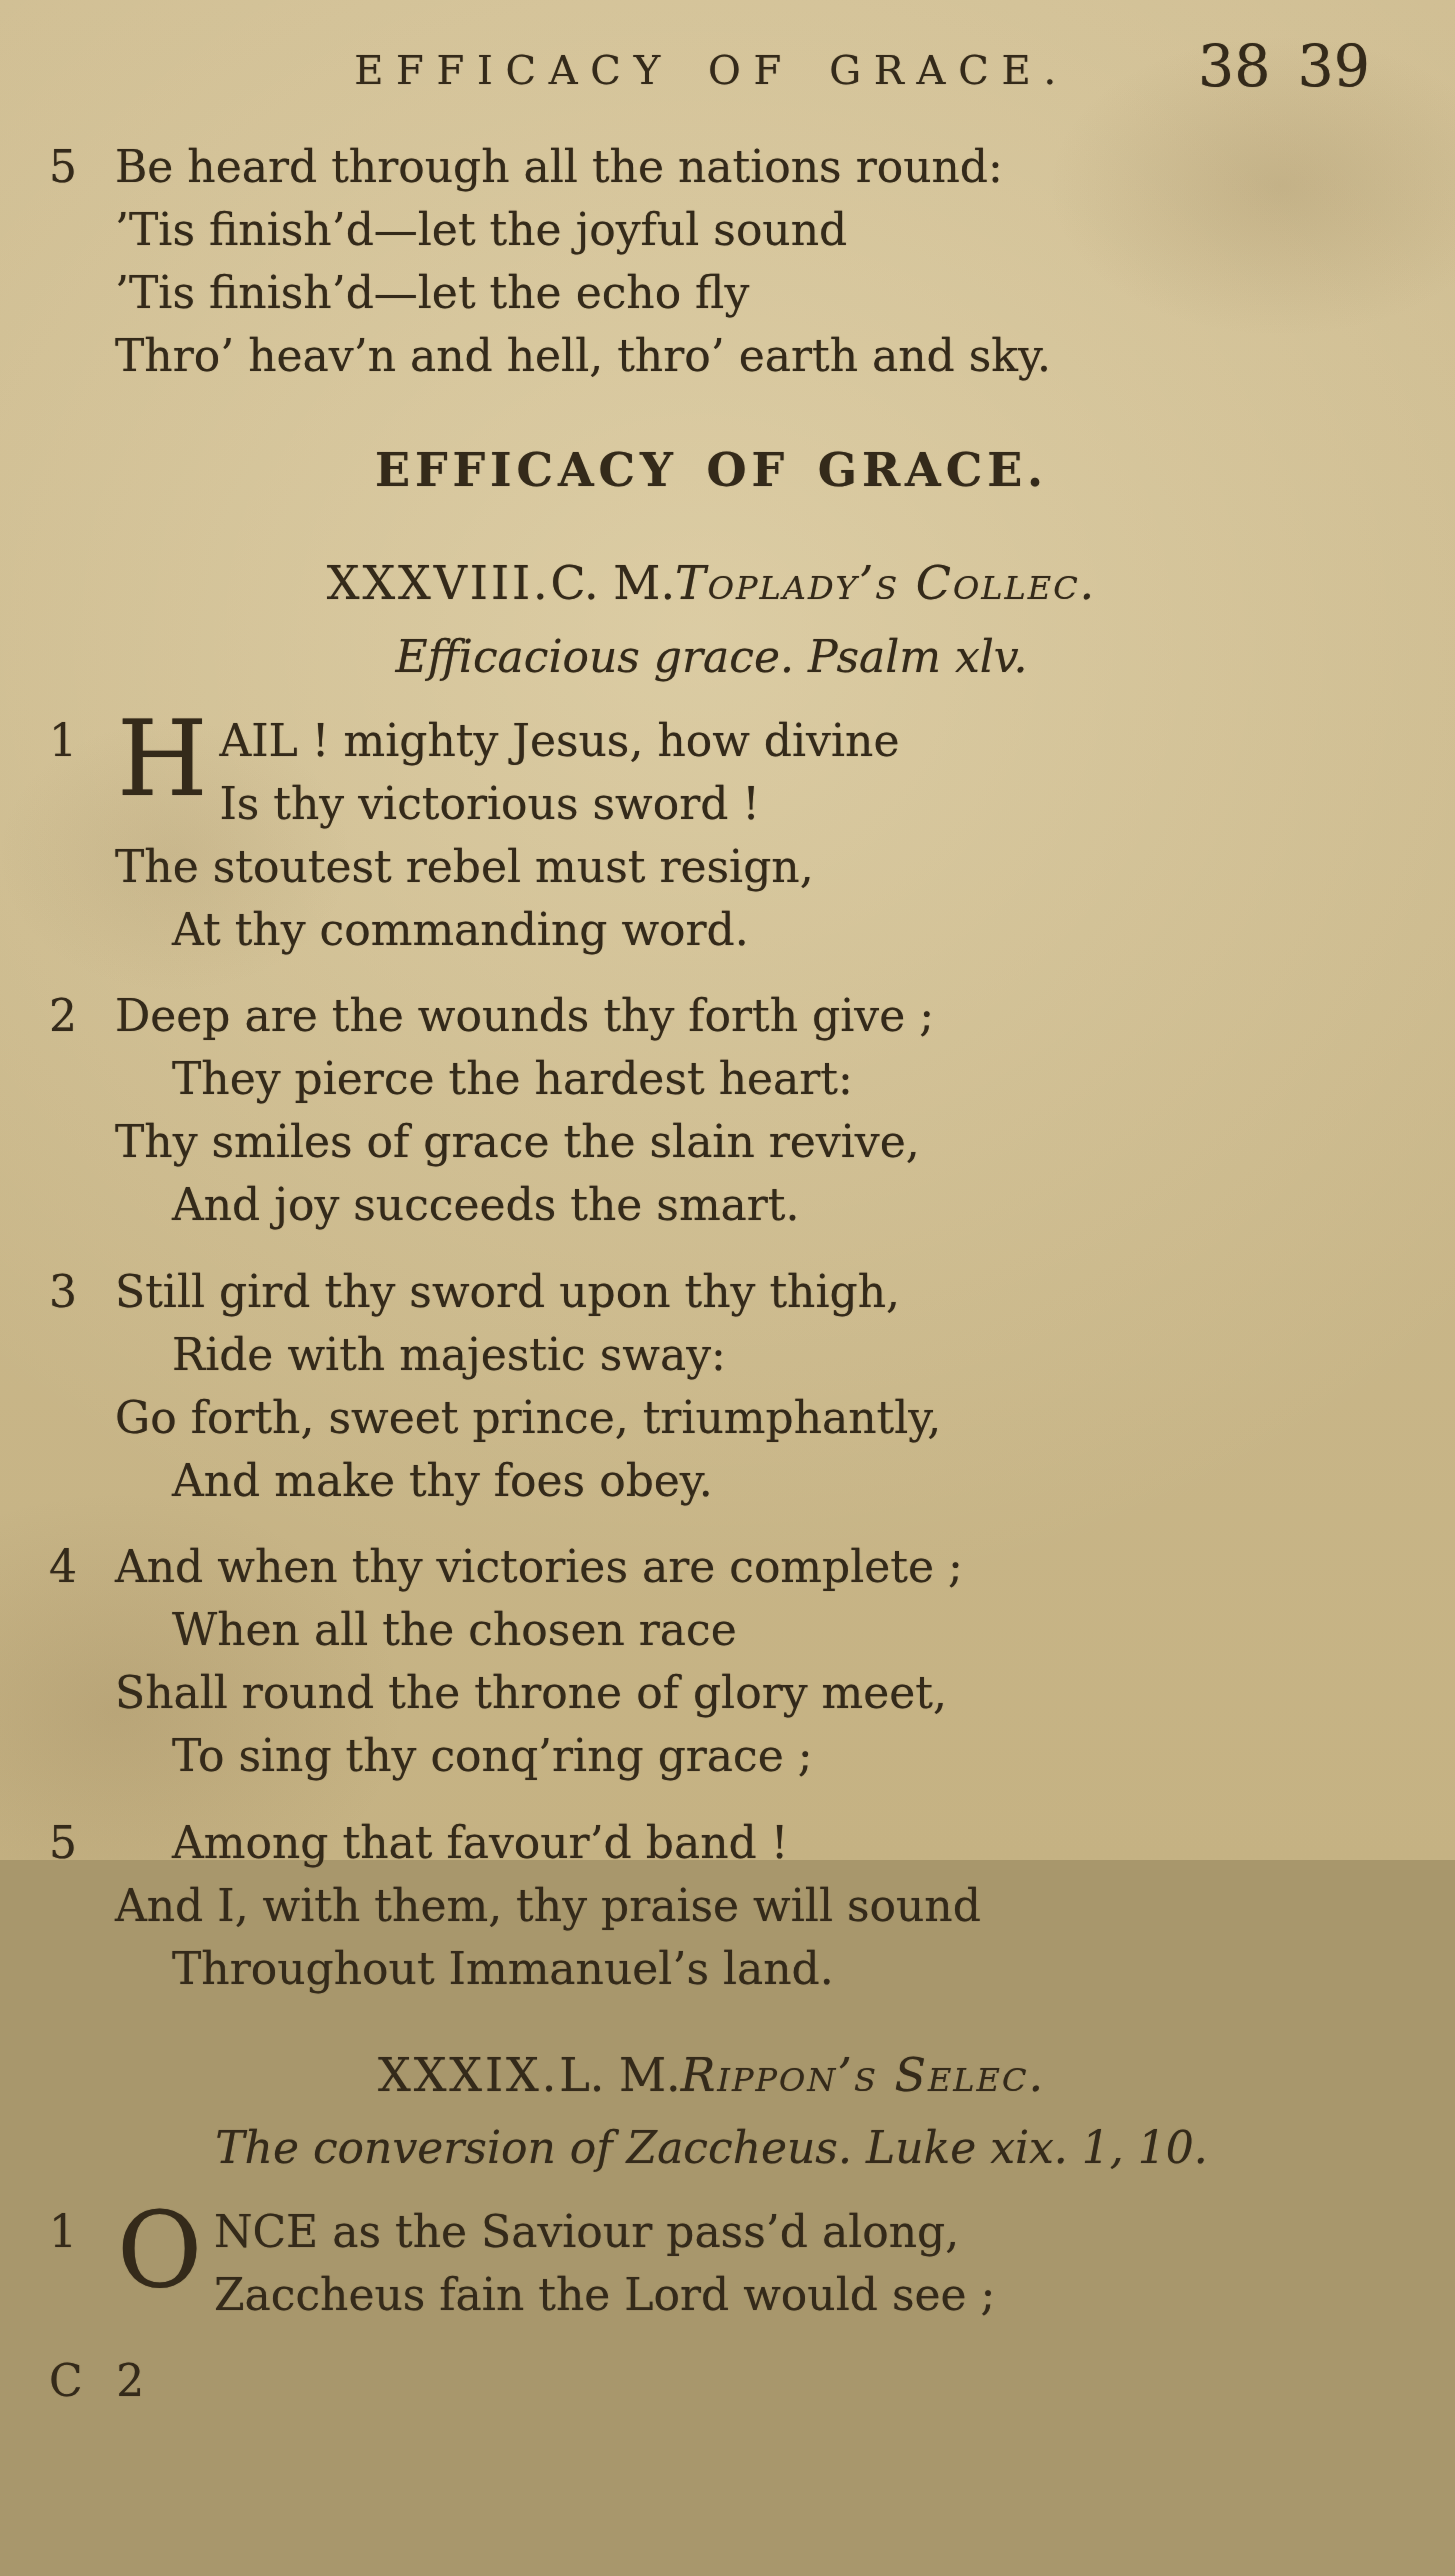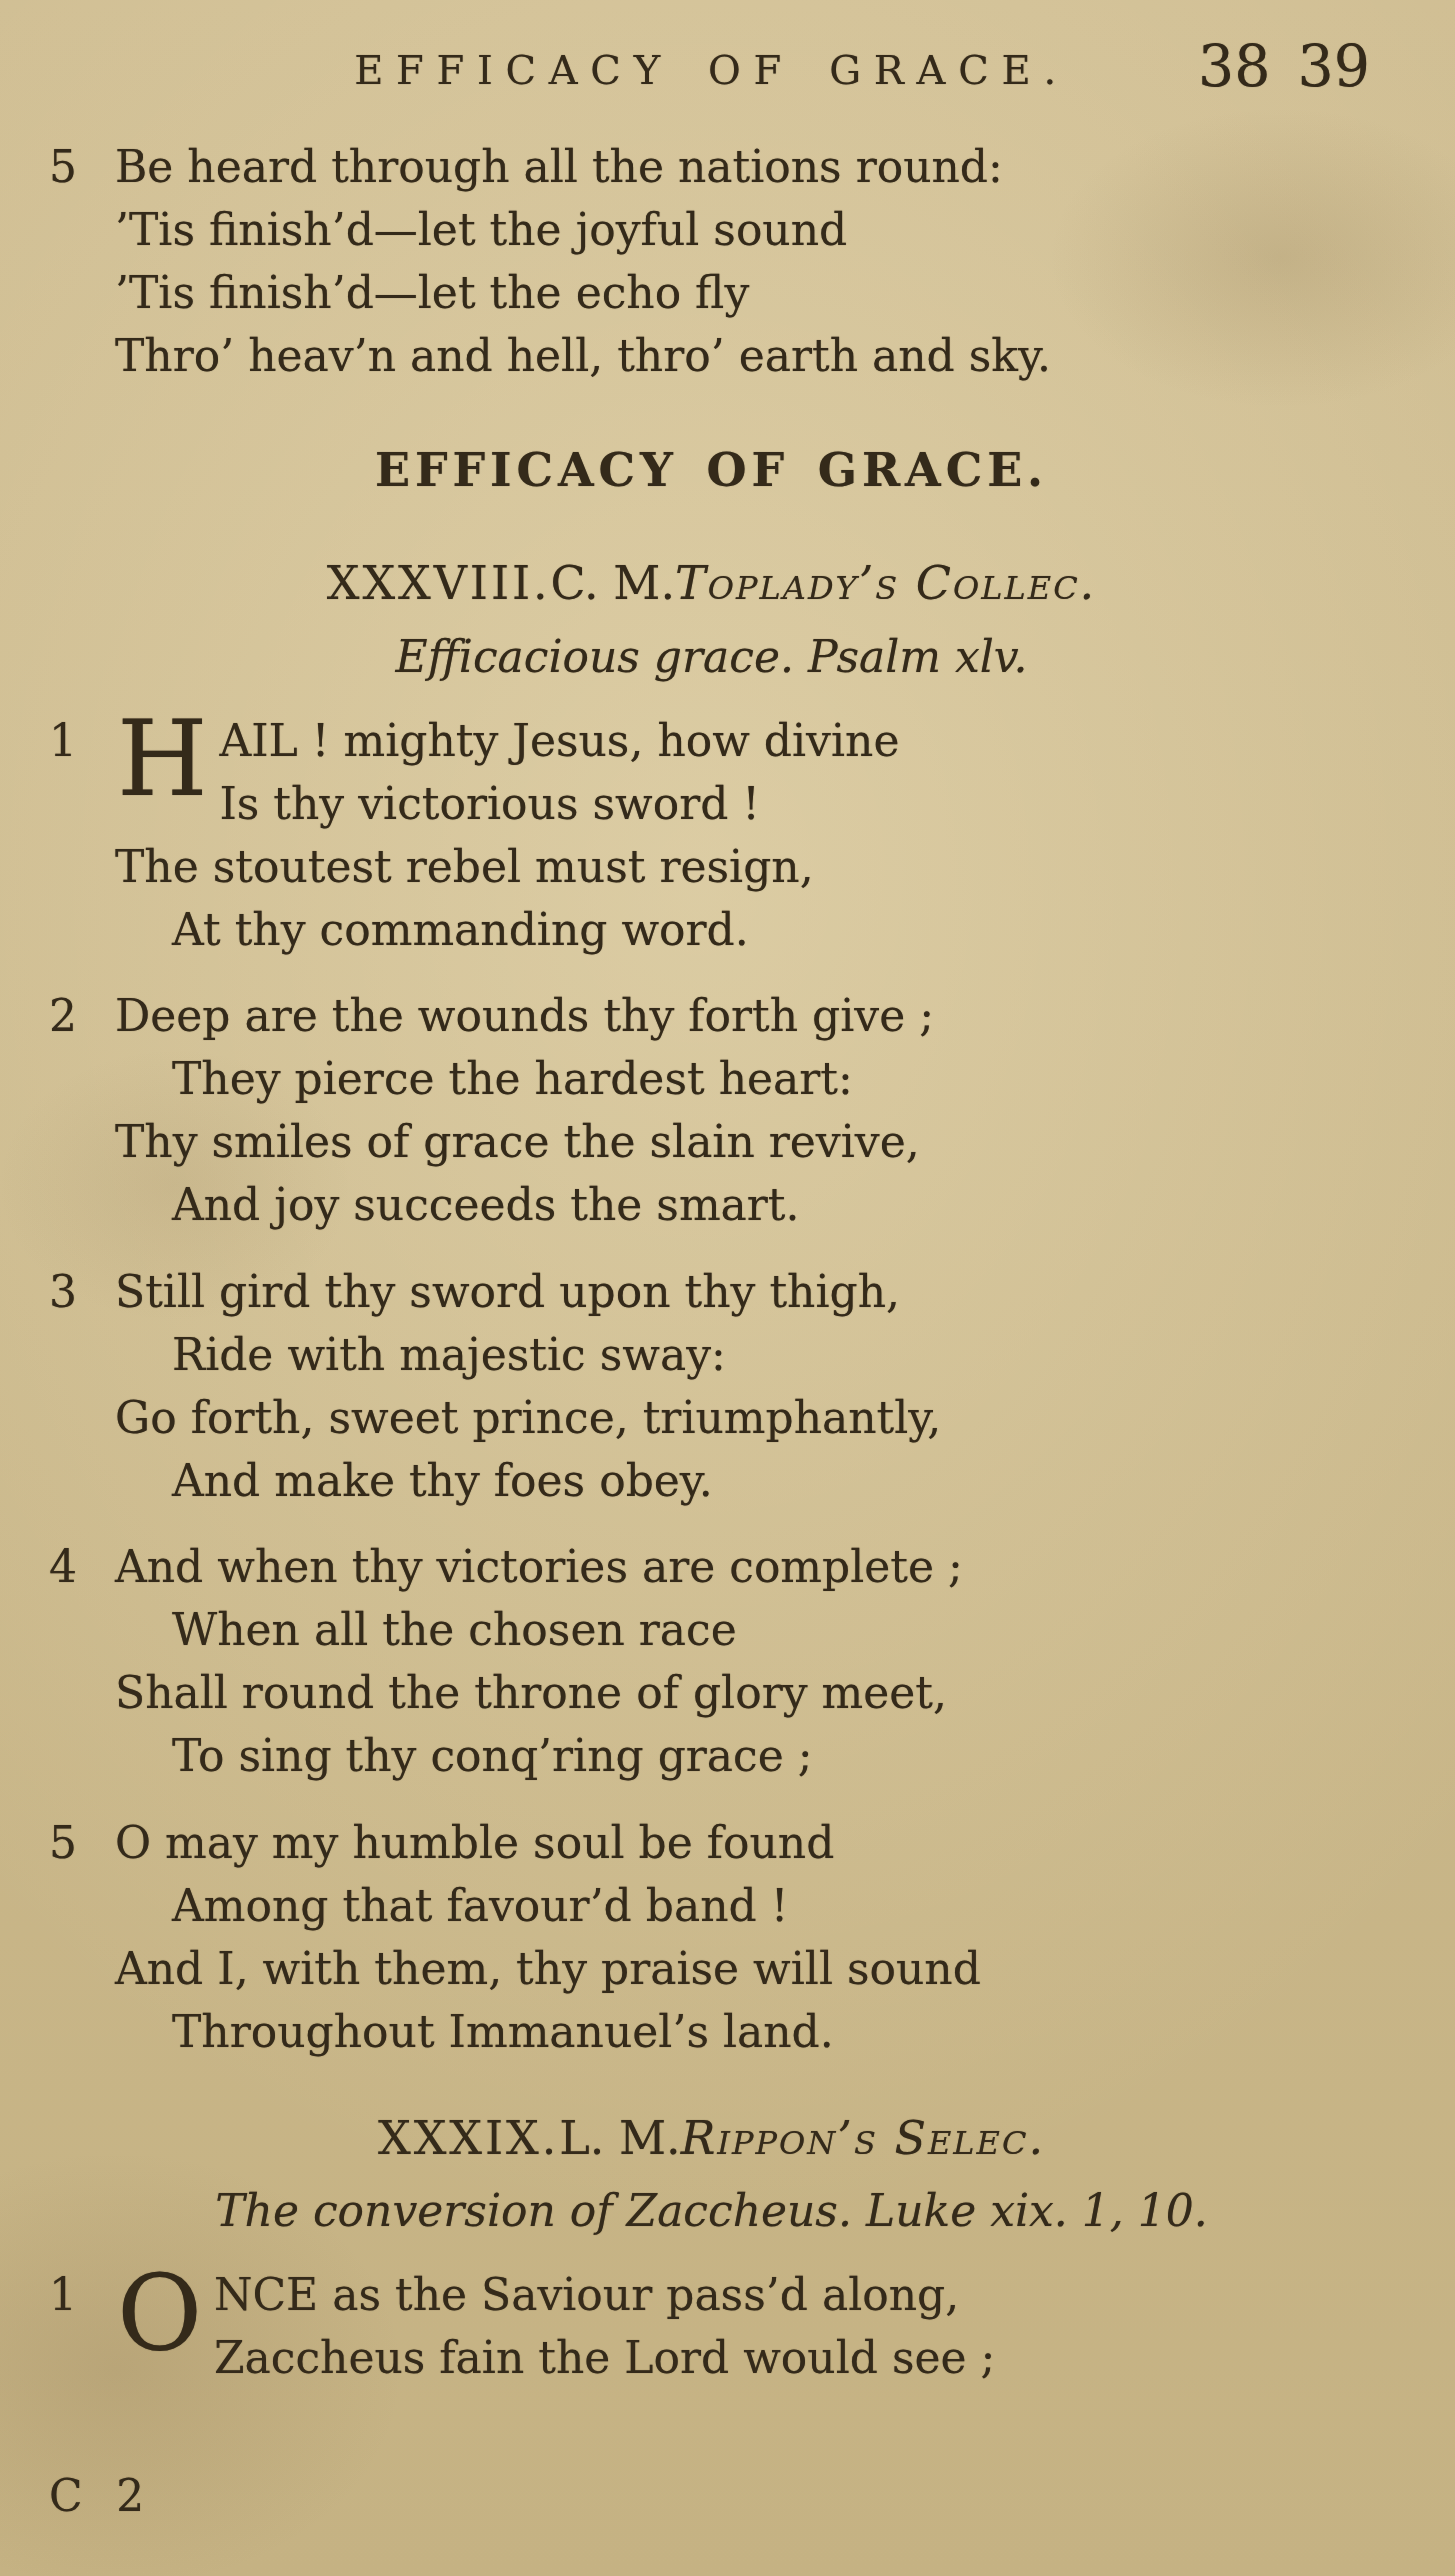--- a/index.html
+++ b/index.html
@@ -2,21 +2,21 @@
 <html style="--paper: #cdbb8f; --ink: #342a1a;"><head>
 <meta charset="utf-8">
 <style>
   html, body { margin: 0; padding: 0; }
   body {
     width: 1456px; height: 2576px; overflow: hidden;
     background: #a8976c;
     font-family: "DejaVu Serif", "Liberation Serif", serif;
   }
   .page {
-    width: 1456px; height: 2576px; box-sizing: border-box;
+    width: 1456px; height: 1860px; box-sizing: border-box;
     padding: 33px 82px 43px 49px;
     color: var(--ink, #342a1a);
     background-color: var(--paper, #cdbb8f);
     background-image:
       radial-gradient(ellipse 332px 215px at 88% 10%, rgba(115,92,52,.16), transparent 70%),
       radial-gradient(ellipse 411px 313px at 8% 92%, rgba(110,85,50,.15), transparent 70%),
       radial-gradient(ellipse 254px 196px at 12% 46%, rgba(118,94,56,.10), transparent 70%),
       radial-gradient(ellipse 120% 85% at 48% 34%, rgba(255,246,214,.30), transparent 62%),
       linear-gradient(#d0be93, #c5b283);
     font-size: 44px;
@@ -131,21 +131,20 @@
           <div class="stanza-lines">
             <div class="line">And when thy victories are complete ;</div>
             <div class="line indent">When all the chosen race</div>
             <div class="line">Shall round the throne of glory meet,</div>
             <div class="line indent">To sing thy conq’ring grace ;</div>
           </div>
         </div>
         <div class="stanza">
           <span class="stanza-num">5</span>
           <div class="stanza-lines">
-            <div class="line">O may my humble soul be found</div>
             <div class="line indent">Among that favour’d band !</div>
             <div class="line">And I, with them, thy praise will sound</div>
             <div class="line indent">Throughout Immanuel’s land.</div>
           </div>
         </div>
       </section>
       <section class="hymn">
         <div class="hymn-heading">
           <span class="hymn-number">XXXIX.</span>
           <span class="hymn-meter">L. M.</span>

